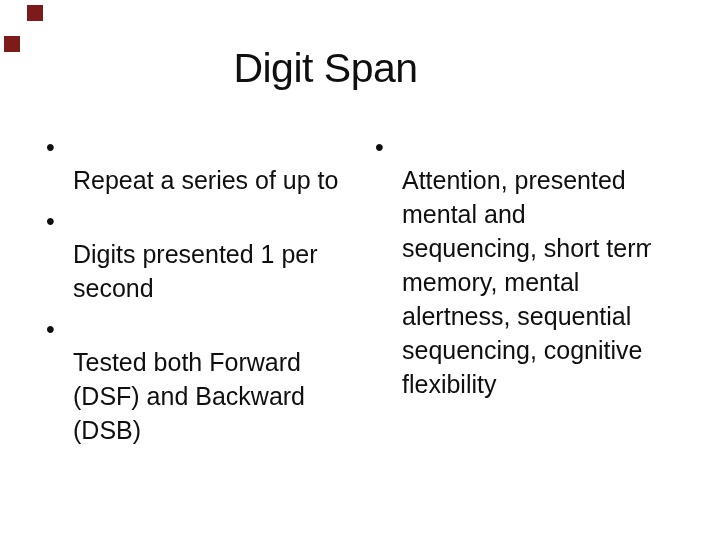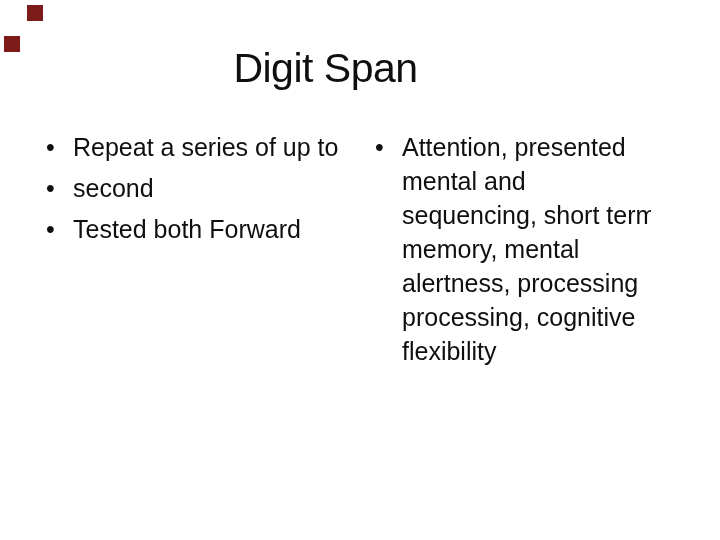--- a/index.html
+++ b/index.html
@@ -49,21 +49,21 @@
     display: flex;
     align-items: flex-start;
   }
   .bullet-item + .bullet-item { margin-top: 7px; }
   .dot {
     flex: 0 0 27px;
     width: 27px;
     font-size: 25px;
     line-height: 34px;
   }
-  .lines { flex: 1 1 auto; }
+  .lines { flex: 1 1 auto; margin-top: 33px; }
   .line { white-space: nowrap; }
 </style>
 </head>
 <body>
 
 <div class="slide">
 
   <div class="corner-square sq-top"></div>
   <div class="corner-square sq-left"></div>
 
@@ -74,43 +74,46 @@
     <div class="bullet-item">
       <span class="dot">•</span>
       <div class="lines">
         <div class="line">Repeat a series of up to</div>
       </div>
     </div>
 
     <div class="bullet-item">
       <span class="dot">•</span>
       <div class="lines">
+        <div class="line">Digits presented 1 per</div>
         <div class="line">second</div>
       </div>
     </div>
 
     <div class="bullet-item">
       <span class="dot">•</span>
       <div class="lines">
         <div class="line">Tested both Forward</div>
+        <div class="line">(DSF) and Backward</div>
+        <div class="line">(DSB)</div>
       </div>
     </div>
 
   </div>
 
   <div class="col col-right">
 
     <div class="bullet-item">
       <span class="dot">•</span>
       <div class="lines">
         <div class="line">Attention, presented</div>
         <div class="line">mental and</div>
         <div class="line">sequencing, short term</div>
         <div class="line">memory, mental</div>
-        <div class="line">alertness, processing</div>
-        <div class="line">processing, cognitive</div>
+        <div class="line">alertness, sequential</div>
+        <div class="line">sequencing, cognitive</div>
         <div class="line">flexibility</div>
       </div>
     </div>
 
   </div>
 
 </div>
 
 </body></html>

